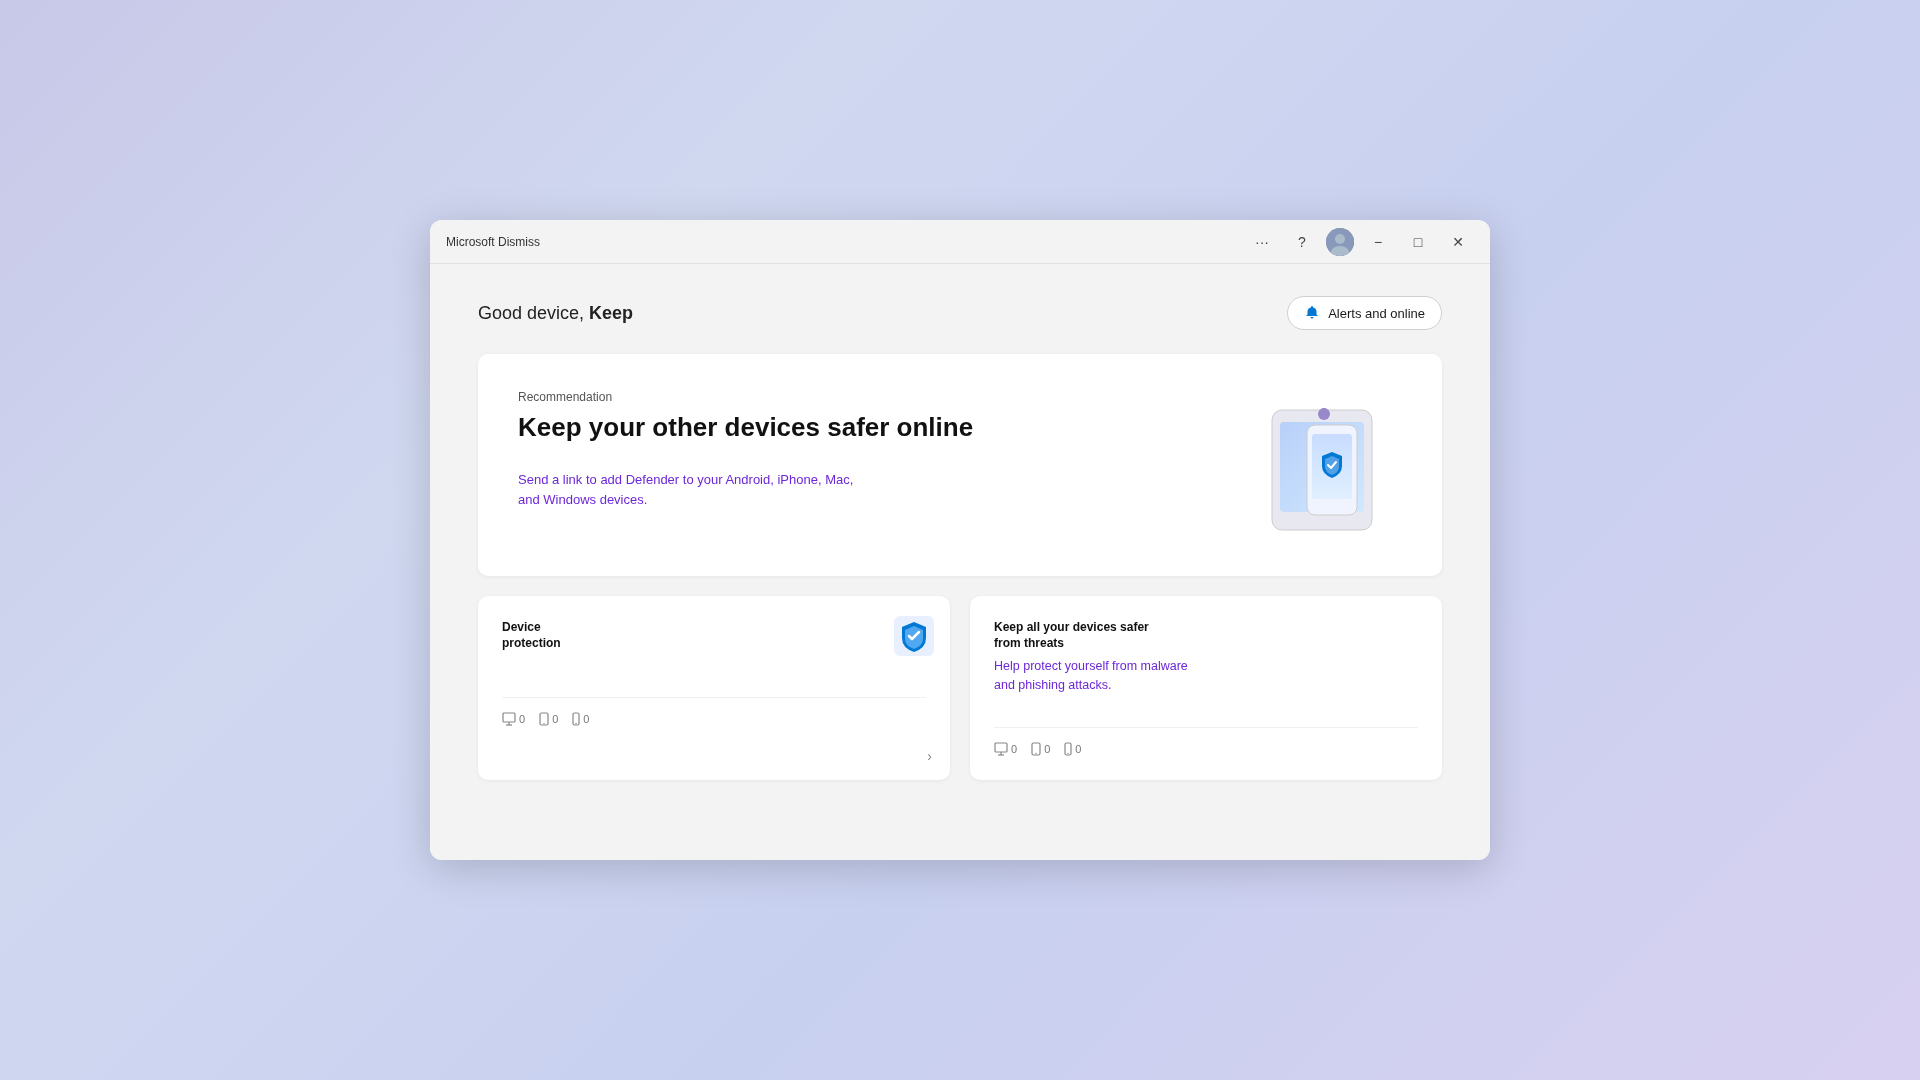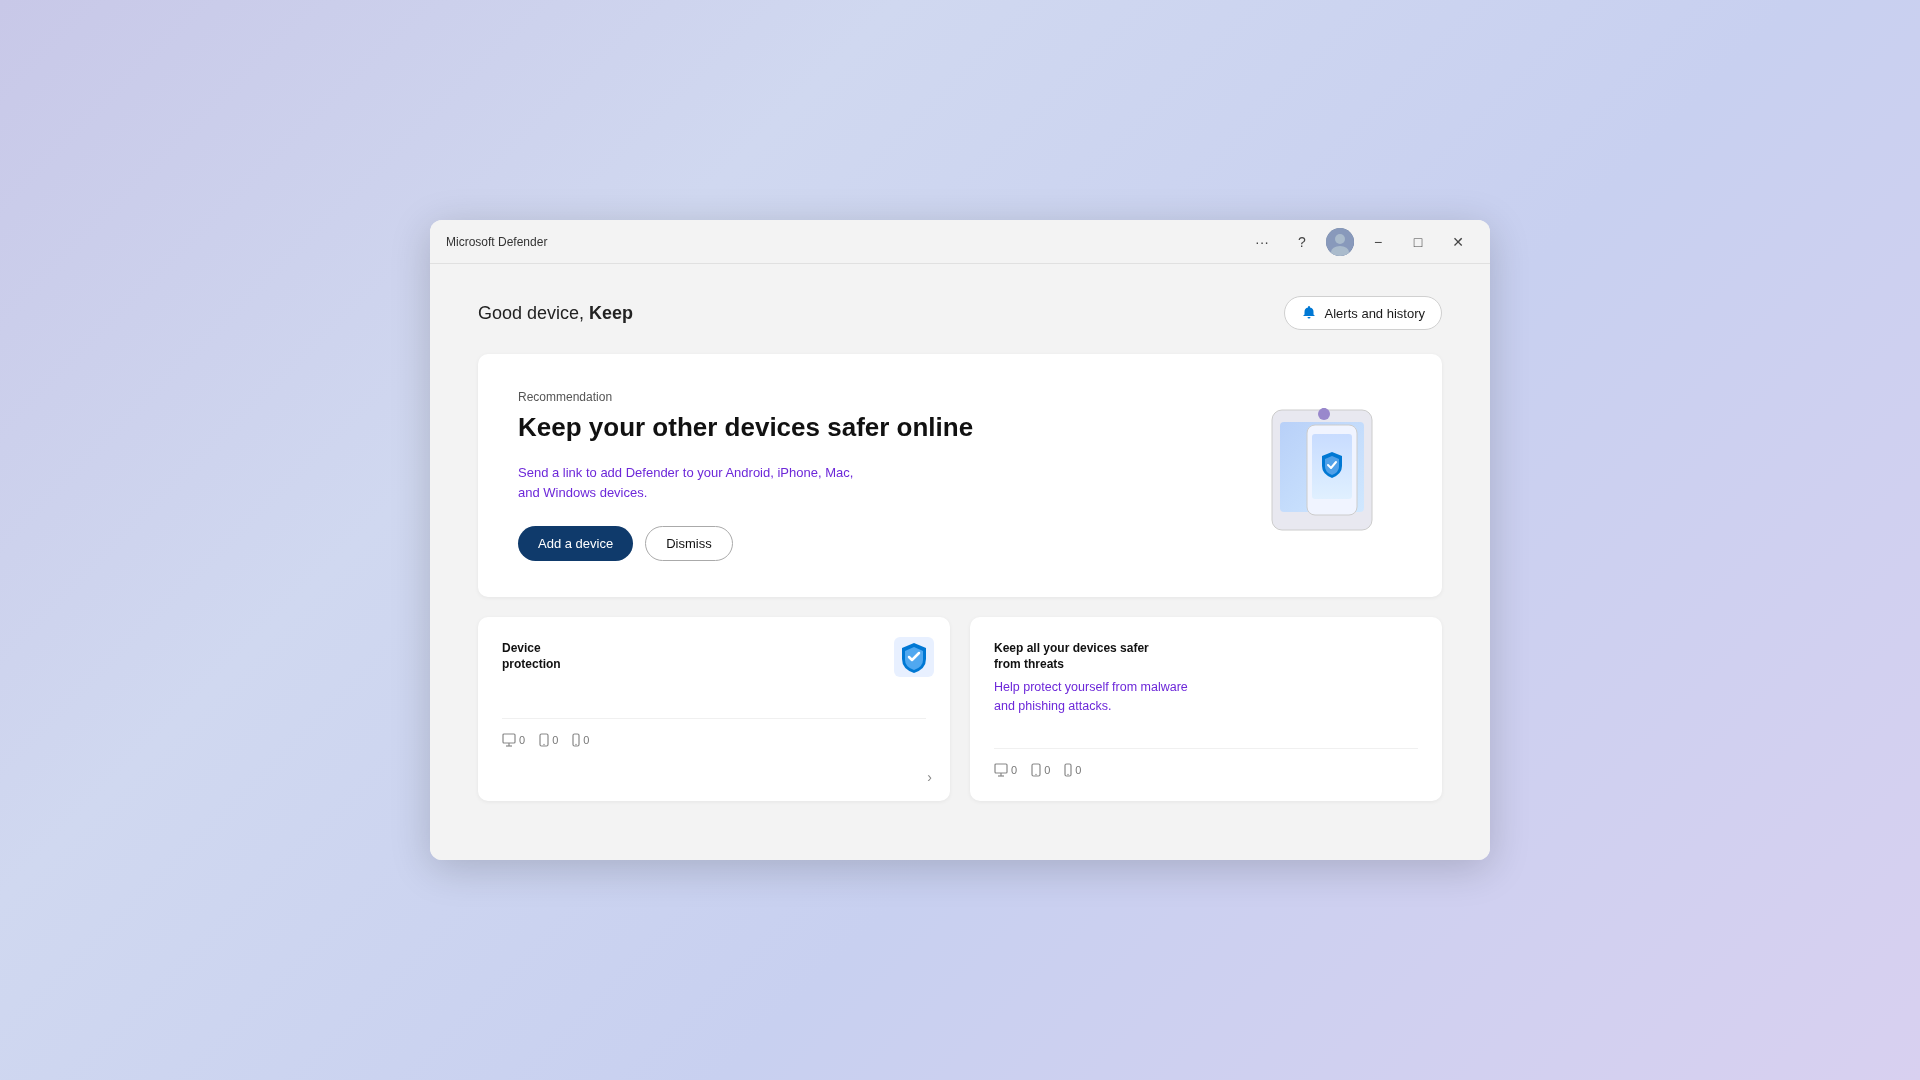--- a/index.html
+++ b/index.html
@@ -145,21 +145,21 @@
       font-size: 12px;
       color: #555;
       margin-bottom: 8px;
       font-weight: 400;
     }
 
     .rec-title {
       font-size: 26px;
       font-weight: 600;
       color: #111;
-      margin-bottom: 20px;
+      margin-bottom: 27px;
       line-height: 1.2;
     }
 
     .rec-desc {
       font-size: 13px;
       color: #6d28d9;
       margin-bottom: 24px;
       line-height: 1.5;
     }
 
@@ -262,21 +262,21 @@
       font-size: 11px;
       color: #777;
     }
   </style>
 </head>
 <body>
 
 <div class="window">
 
   <div class="titlebar">
-    <span class="titlebar-title">Microsoft Defender</span>
+    <span class="titlebar-title">Microsoft Dismiss</span>
     <div class="titlebar-controls">
       <button class="titlebar-btn">
         <span>···</span>
       </button>
       <button class="titlebar-btn">
         <span>?</span>
       </button>
       <div class="titlebar-avatar">
         <div class="avatar-img">
           <svg width="28" height="28" viewBox="0 0 28 28" xmlns="http://www.w3.org/2000/svg">
@@ -301,33 +301,29 @@
   <div class="content">
 
     <div class="header-row">
       <div class="greeting">
         <span>Good device, </span><strong>Keep</strong>
       </div>
       <button class="alerts-btn">
         <svg class="bell-icon" viewBox="0 0 16 16" fill="none" xmlns="http://www.w3.org/2000/svg">
           <path d="M8 1a1 1 0 0 0-1 1v.5A4.5 4.5 0 0 0 3.5 7v2.5L2 11h12l-1.5-1.5V7A4.5 4.5 0 0 0 9 2.5V2a1 1 0 0 0-1-1zM6.5 12a1.5 1.5 0 0 0 3 0h-3z" fill="#0078d4"></path>
         </svg>
-        <span>Alerts and history</span>
+        <span>Alerts and online</span>
       </button>
     </div>
 
     <div class="recommendation-card">
       <div class="rec-text">
         <div class="rec-label">Recommendation</div>
         <div class="rec-title">Keep your other devices safer online</div>
         <div class="rec-desc">Send a link to add Defender to your Android, iPhone, Mac,<br>and Windows devices.</div>
-        <div class="rec-buttons">
-          <button class="btn-primary">Add a device</button>
-          <button class="btn-secondary">Dismiss</button>
-        </div>
       </div>
 
       <div class="illustration-container">
         <svg width="160" height="150" viewBox="0 0 160 150" xmlns="http://www.w3.org/2000/svg">
 
           <rect x="30" y="20" width="100" height="120" rx="10" ry="10" fill="#e8e8f0" stroke="#ccc" stroke-width="1"></rect>
 
           <rect x="38" y="32" width="84" height="90" rx="4" ry="4" fill="url(#screenGrad)"></rect>
 
           <rect x="65" y="35" width="50" height="90" rx="8" ry="8" fill="#f0f4ff" stroke="#ccc" stroke-width="1"></rect>

